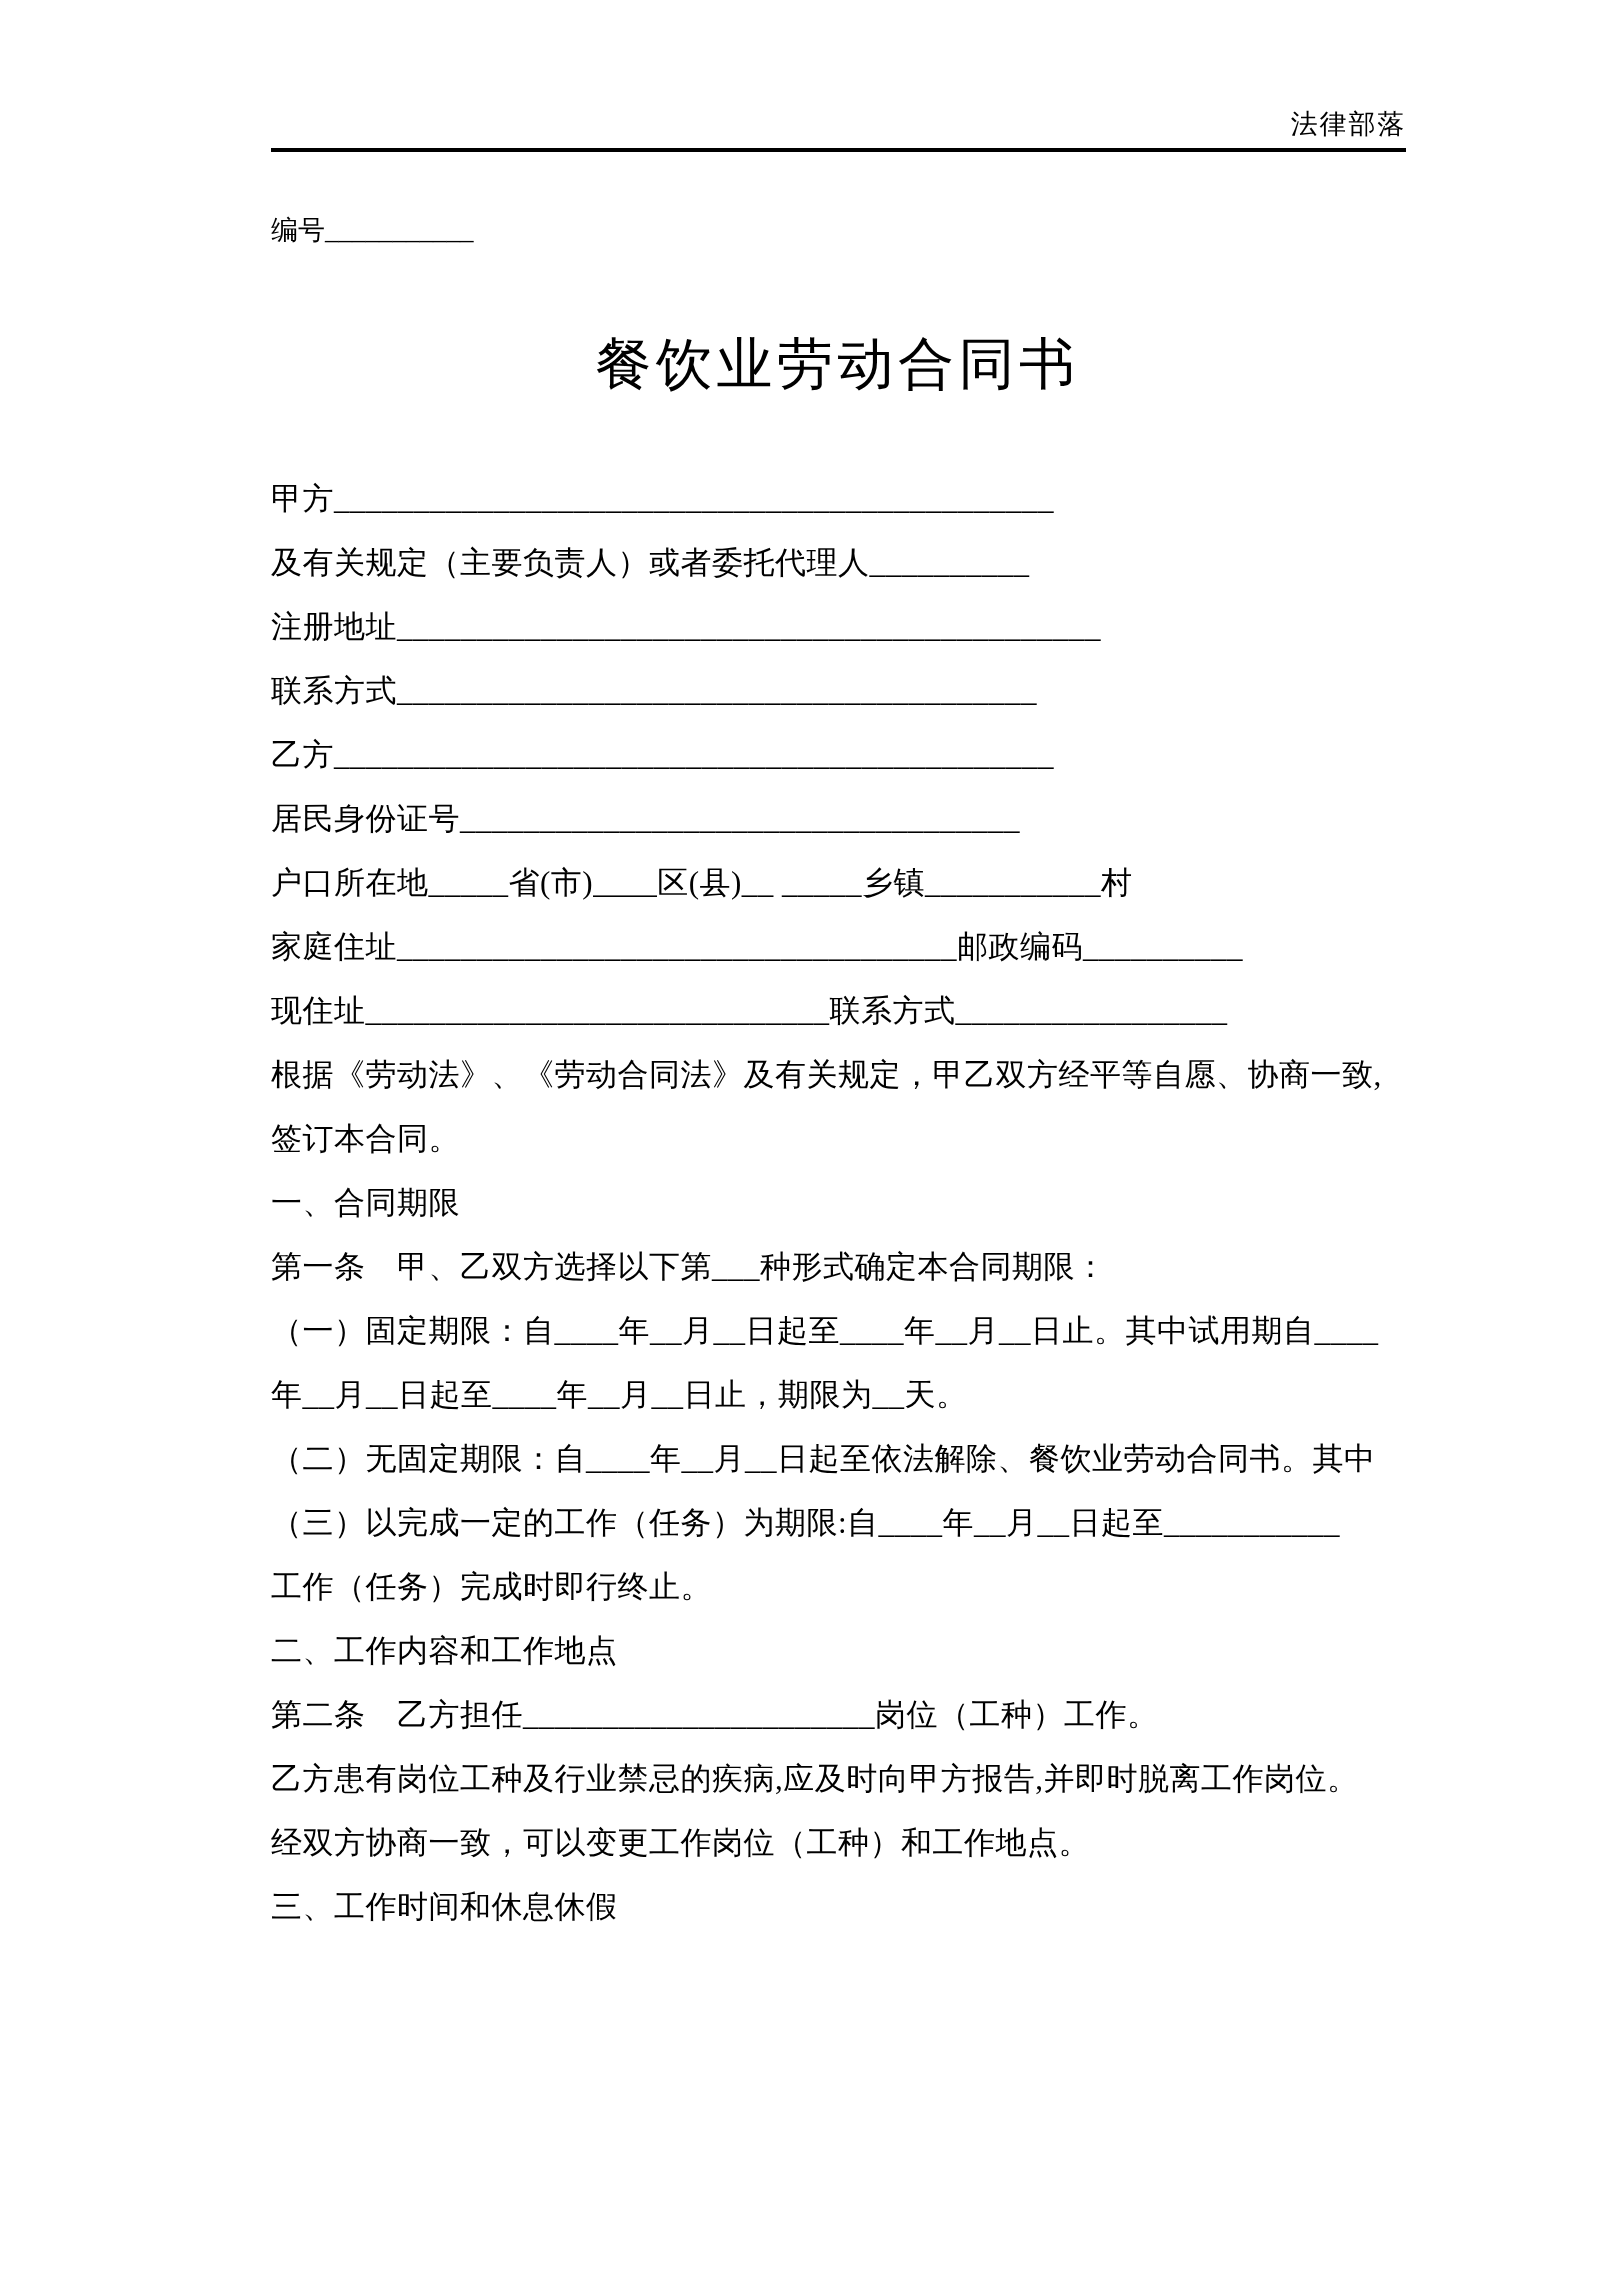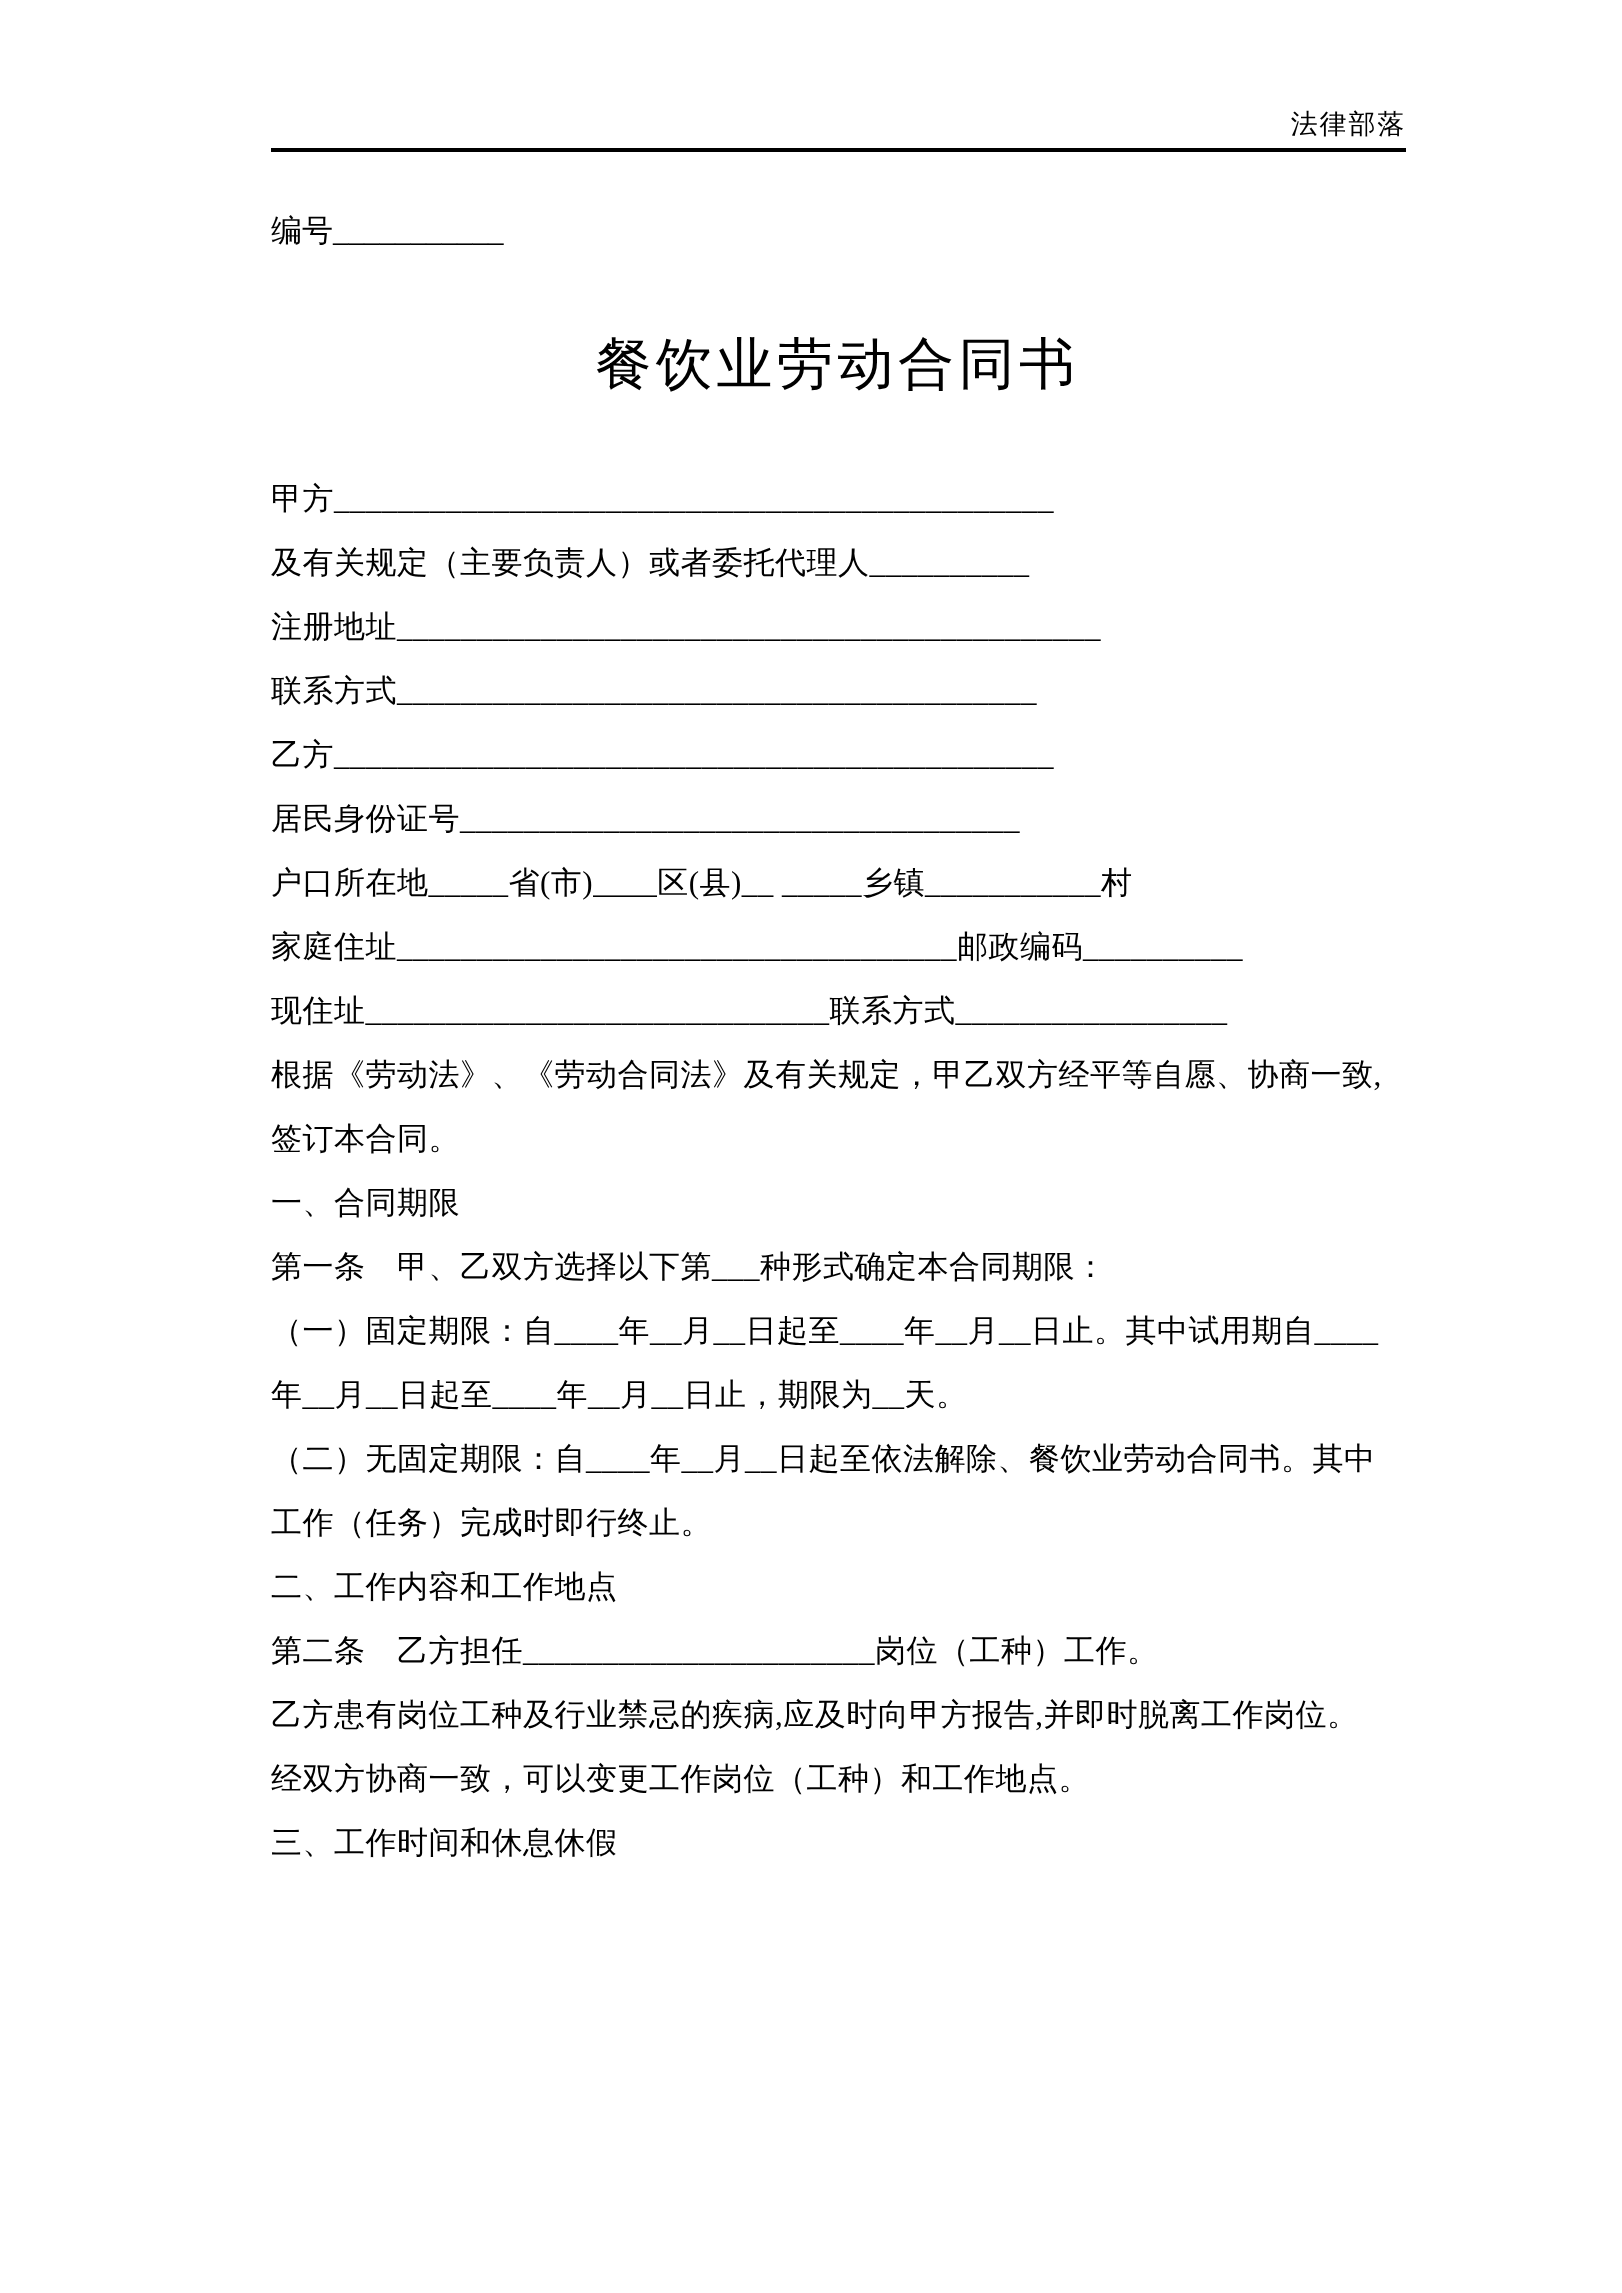--- a/index.html
+++ b/index.html
@@ -26,21 +26,21 @@
   }
   .header-rule {
     margin-top: 10px;
     margin-right: 18px;
     border: none;
     border-top: 4.5px solid #000000;
     height: 0;
   }
   .serial {
     margin-top: 63px;
-    font-size: 31px;
+    font-size: 27px;
     line-height: 31px;
     white-space: pre;
   }
   .doc-title {
     margin-top: 86px;
     font-size: 56px;
     line-height: 64px;
     letter-spacing: 4.5px;
     text-align: center;
     
@@ -77,20 +77,21 @@
     <div class="line">户口所在地_____省(市)____区(县)__ _____乡镇___________村</div>
     <div class="line">家庭住址___________________________________邮政编码__________</div>
     <div class="line">现住址_____________________________联系方式_________________</div>
     <div class="line">根据《劳动法》、《劳动合同法》及有关规定，甲乙双方经平等自愿、协商一致,</div>
     <div class="line">签订本合同。</div>
     <div class="line">一、合同期限</div>
     <div class="line">第一条　甲、乙双方选择以下第___种形式确定本合同期限：</div>
     <div class="line">（一）固定期限：自____年__月__日起至____年__月__日止。其中试用期自____</div>
     <div class="line">年__月__日起至____年__月__日止，期限为__天。</div>
     <div class="line">（二）无固定期限：自____年__月__日起至依法解除、餐饮业劳动合同书。其中</div>
+    <div class="line">（三）以完成一定的工作（任务）为期限:自____年__月__日起至___________</div>
     <div class="line">工作（任务）完成时即行终止。</div>
     <div class="line">二、工作内容和工作地点</div>
     <div class="line">第二条　乙方担任______________________岗位（工种）工作。</div>
     <div class="line">乙方患有岗位工种及行业禁忌的疾病,应及时向甲方报告,并即时脱离工作岗位。</div>
     <div class="line">经双方协商一致，可以变更工作岗位（工种）和工作地点。</div>
     <div class="line">三、工作时间和休息休假</div>
   </div>
 
 </div>
 

